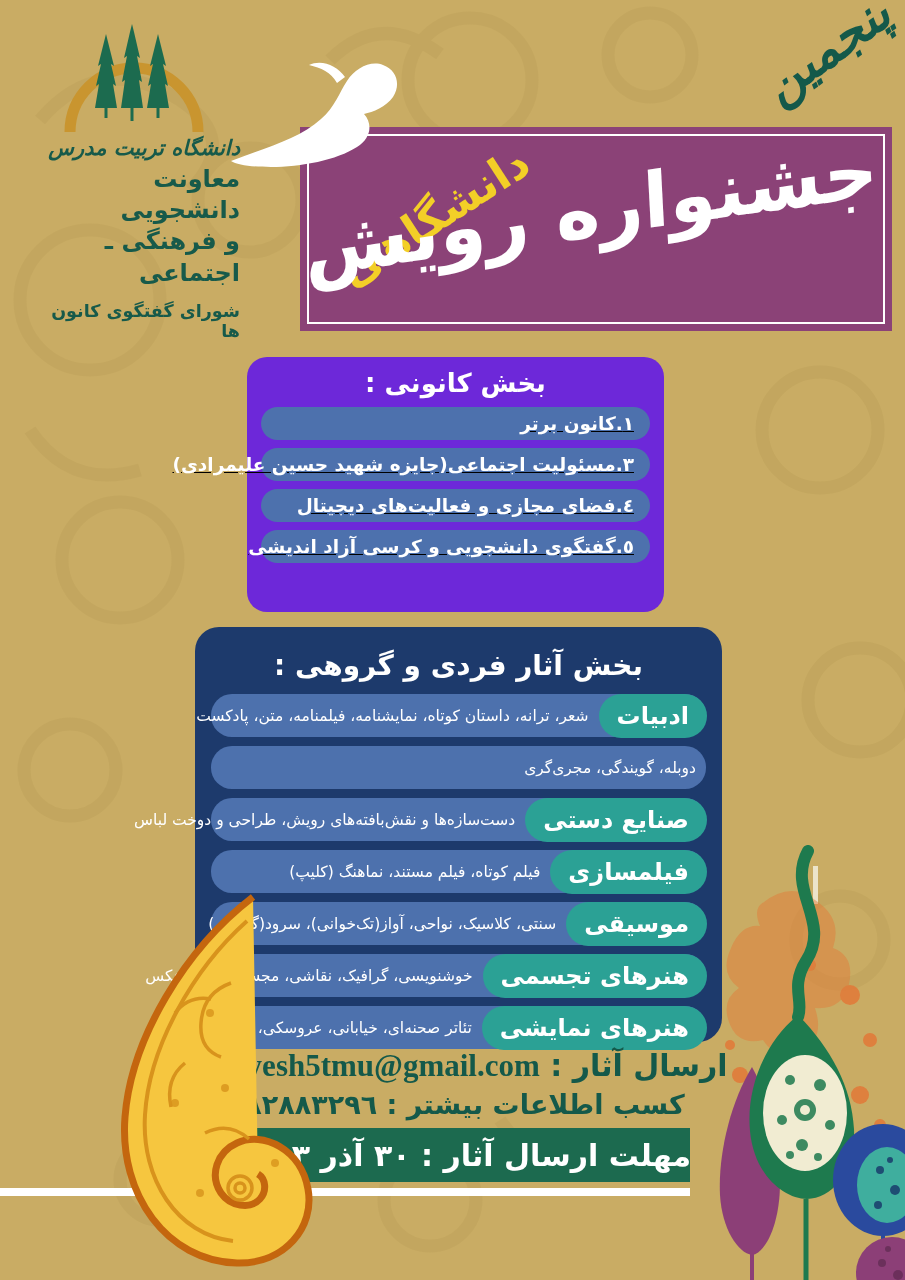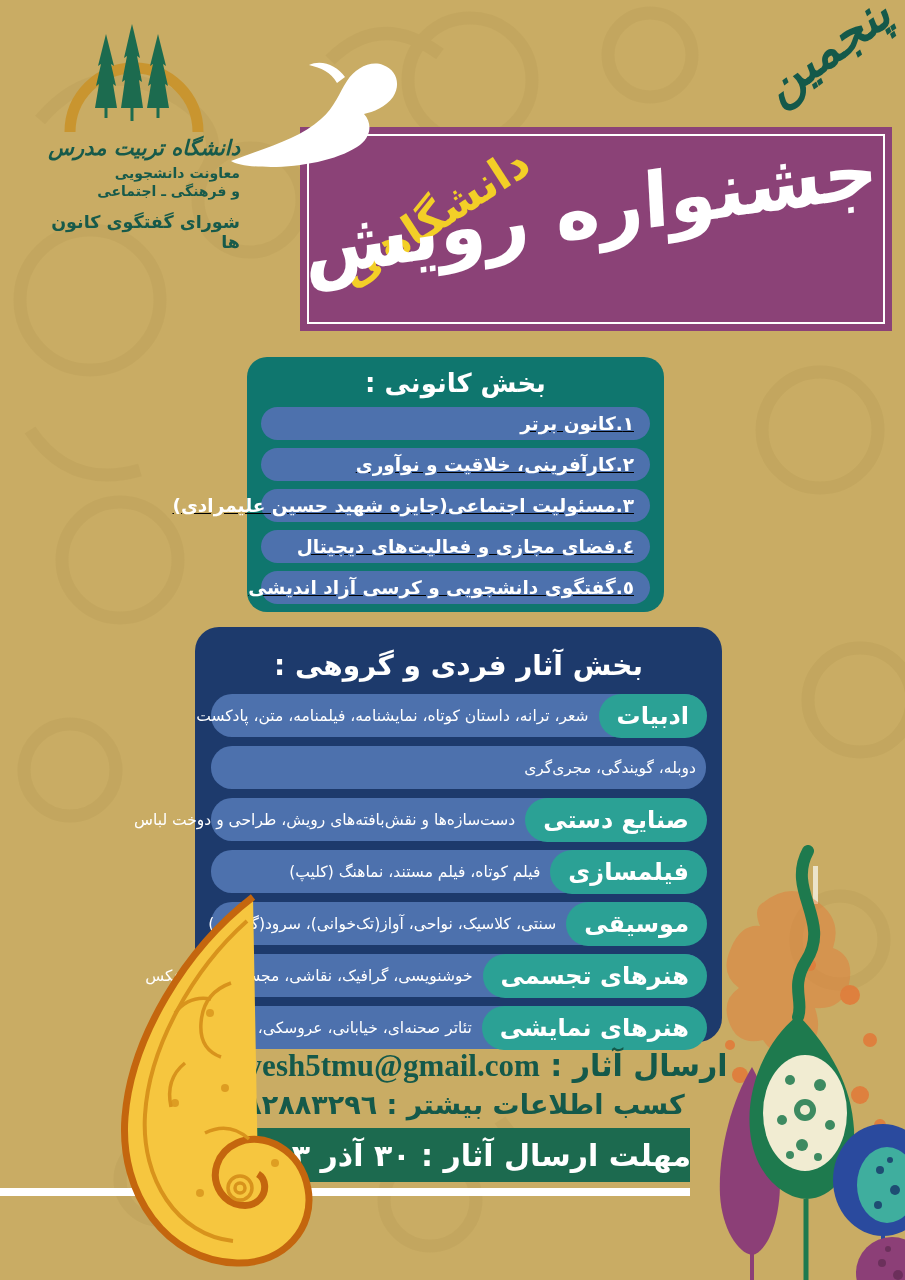--- a/index.html
+++ b/index.html
@@ -8,39 +8,39 @@
     background:#c9ac64;
     font-family:"DejaVu Sans",sans-serif;
     margin:0 auto;
   }
   .abs{position:absolute;}
   svg{display:block;}
 
   
   .logo-block{left:28px;top:24px;width:212px;color:#175a4a;}
   .logo-block .uni-name{font-size:21px;font-weight:bold;font-style:italic;margin-top:2px;direction:rtl;}
-  .logo-block .dept{font-size:14px;font-weight:bold;line-height:1.3;direction:rtl;margin-top:4px;}
+  .logo-block .dept{font-size:24px;font-weight:bold;line-height:1.3;direction:rtl;margin-top:4px;}
   .logo-block .council{font-size:17.5px;font-weight:bold;direction:rtl;margin-top:12px;}
 
   
   .edition{left:733px;top:14px;width:175px;height:115px;}
   .edition span{display:inline-block;transform:rotate(-36deg) translate(14px,18px);
     font-size:50px;font-weight:bold;font-style:italic;color:#14594a;direction:rtl;}
 
   
   .banner{left:300px;top:127px;width:592px;height:204px;background:#8b4277;}
   .banner .inner-border{position:absolute;inset:7px;border:2.5px solid #ffffff;pointer-events:none;}
   .banner .title{position:absolute;left:100px;top:34px;width:480px;text-align:center;
     transform:rotate(-8deg) skewX(-5deg);font-size:76px;font-weight:bold;color:#ffffff;
     direction:rtl;white-space:nowrap;line-height:1.1;}
   .banner .subtitle{position:absolute;left:26px;top:64px;transform:rotate(-33deg);
     font-size:44px;font-weight:bold;color:#f3cf27;direction:rtl;white-space:nowrap;}
 
   
-  .box1{left:247px;top:357px;width:417px;height:255px;background:#0f766e;border-radius:20px;z-index:3;}
+  .box1{left:247px;top:357px;width:417px;height:255px;background:#6d28d9;border-radius:20px;z-index:3;}
   .box1 .hdr{padding-top:11px;text-align:center;color:#fff;font-weight:bold;font-size:26px;direction:rtl;}
   .box1 .items{margin:9px 14px 0;text-decoration:underline;}
   .pill{height:33px;border-radius:17px;background:#4d71ad;margin-bottom:8px;
     display:flex;align-items:center;direction:rtl;padding:0 16px;
     color:#fff;font-weight:bold;font-size:18.5px;white-space:nowrap;}
 
   .box2{left:195px;top:627px;width:527px;height:415px;background:#1d3a6c;border-radius:24px;z-index:3;}
   .box2 .hdr{padding-top:22px;text-align:center;color:#fff;font-weight:bold;font-size:28px;direction:rtl;}
   .box2 .rows{margin:12px 16px 0;}
   .wrow{position:relative;height:43px;border-radius:21px;background:#4d71ad;margin-bottom:9px;
@@ -130,21 +130,20 @@
 
   <svg class="abs bird" width="205" height="125" viewBox="0 0 205 125">
     <path fill="#ffffff" d="M6,106 C42,92 74,84 96,64 C110,52 114,38 122,26 C130,13 146,5 158,10 C172,15 176,30 168,42 C161,52 148,57 139,59 C148,69 146,83 132,92 C112,105 76,112 46,112 C28,112 12,110 6,106 Z"></path>
     <path fill="#ffffff" d="M120,22 C112,10 96,4 84,10 C96,13 106,17 112,28 Z"></path>
   </svg>
 
   <div class="abs box1">
     <div class="hdr">بخش کانونی :</div>
     <div class="items">
       <div class="pill">۱.کانون برتر</div>
-      <div class="pill">۲.کارآفرینی، خلاقیت و نوآوری</div>
       <div class="pill">۳.مسئولیت اجتماعی(جایزه شهید حسین علیمرادی)</div>
       <div class="pill">٤.فضای مجازی و فعالیت‌های دیجیتال</div>
       <div class="pill">٥.گفتگوی دانشجویی و کرسی آزاد اندیشی</div>
     </div>
   </div>
 
   <div class="abs box2">
     <div class="hdr">بخش آثار فردی و گروهی :</div>
     <div class="rows">
       <div class="wrow">

